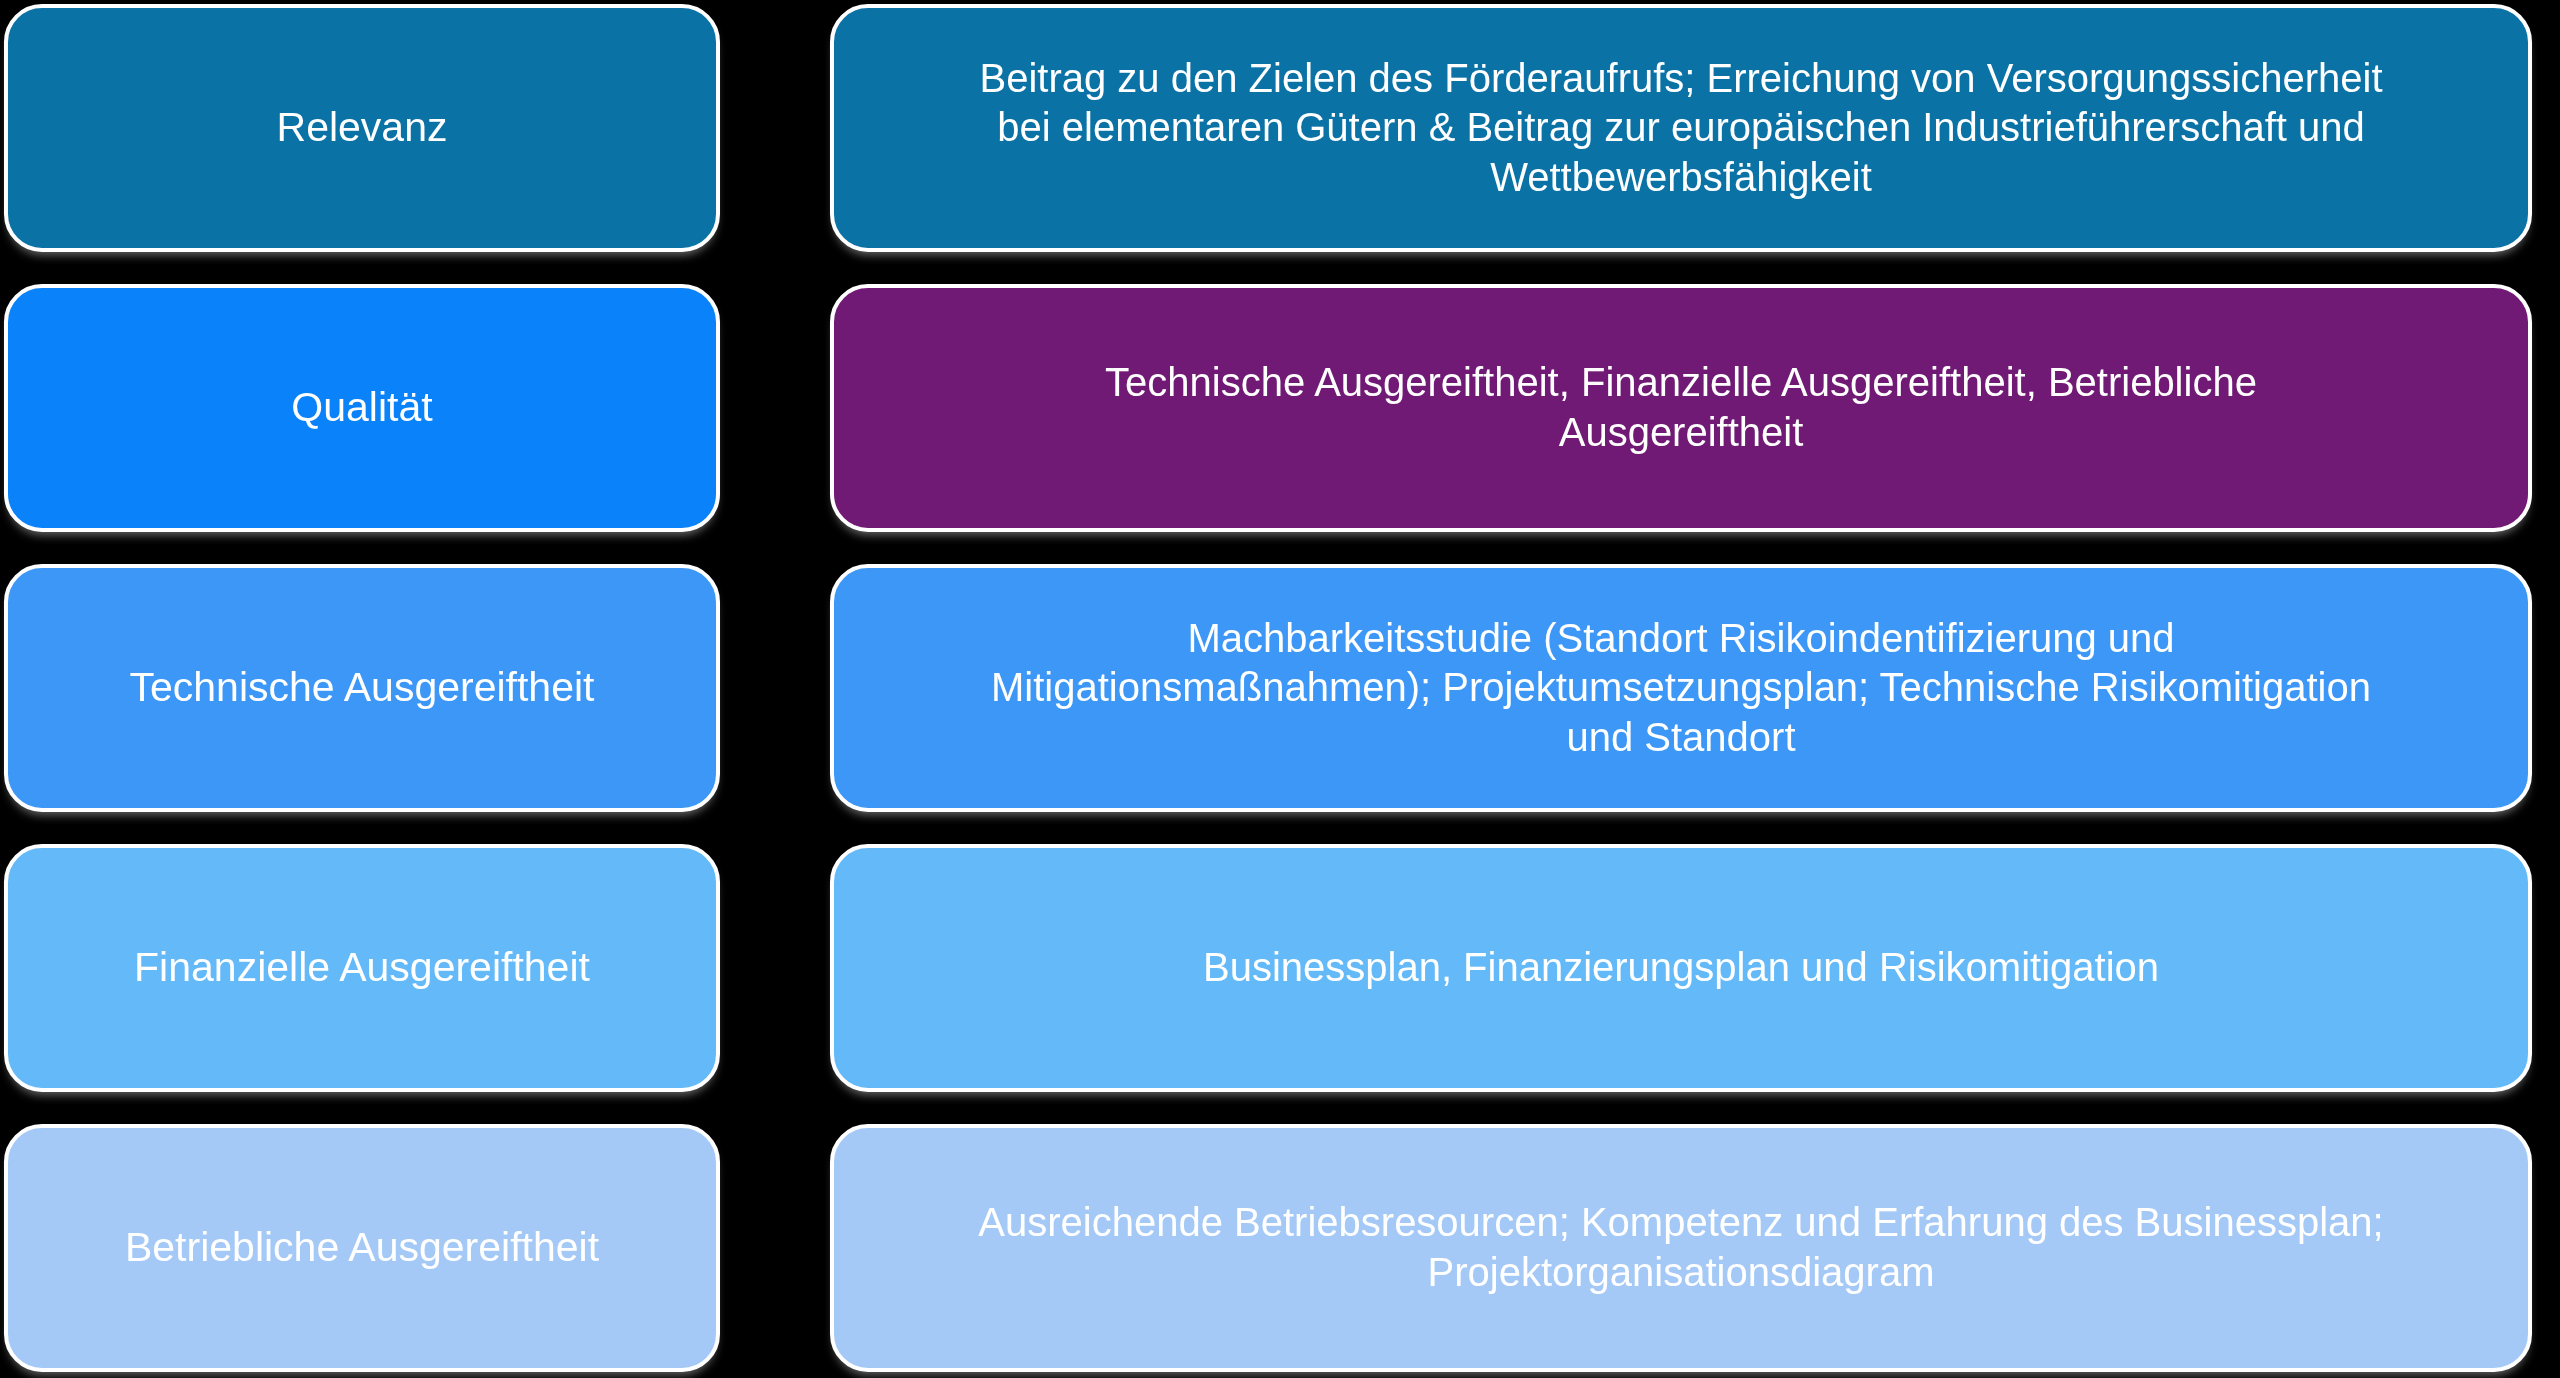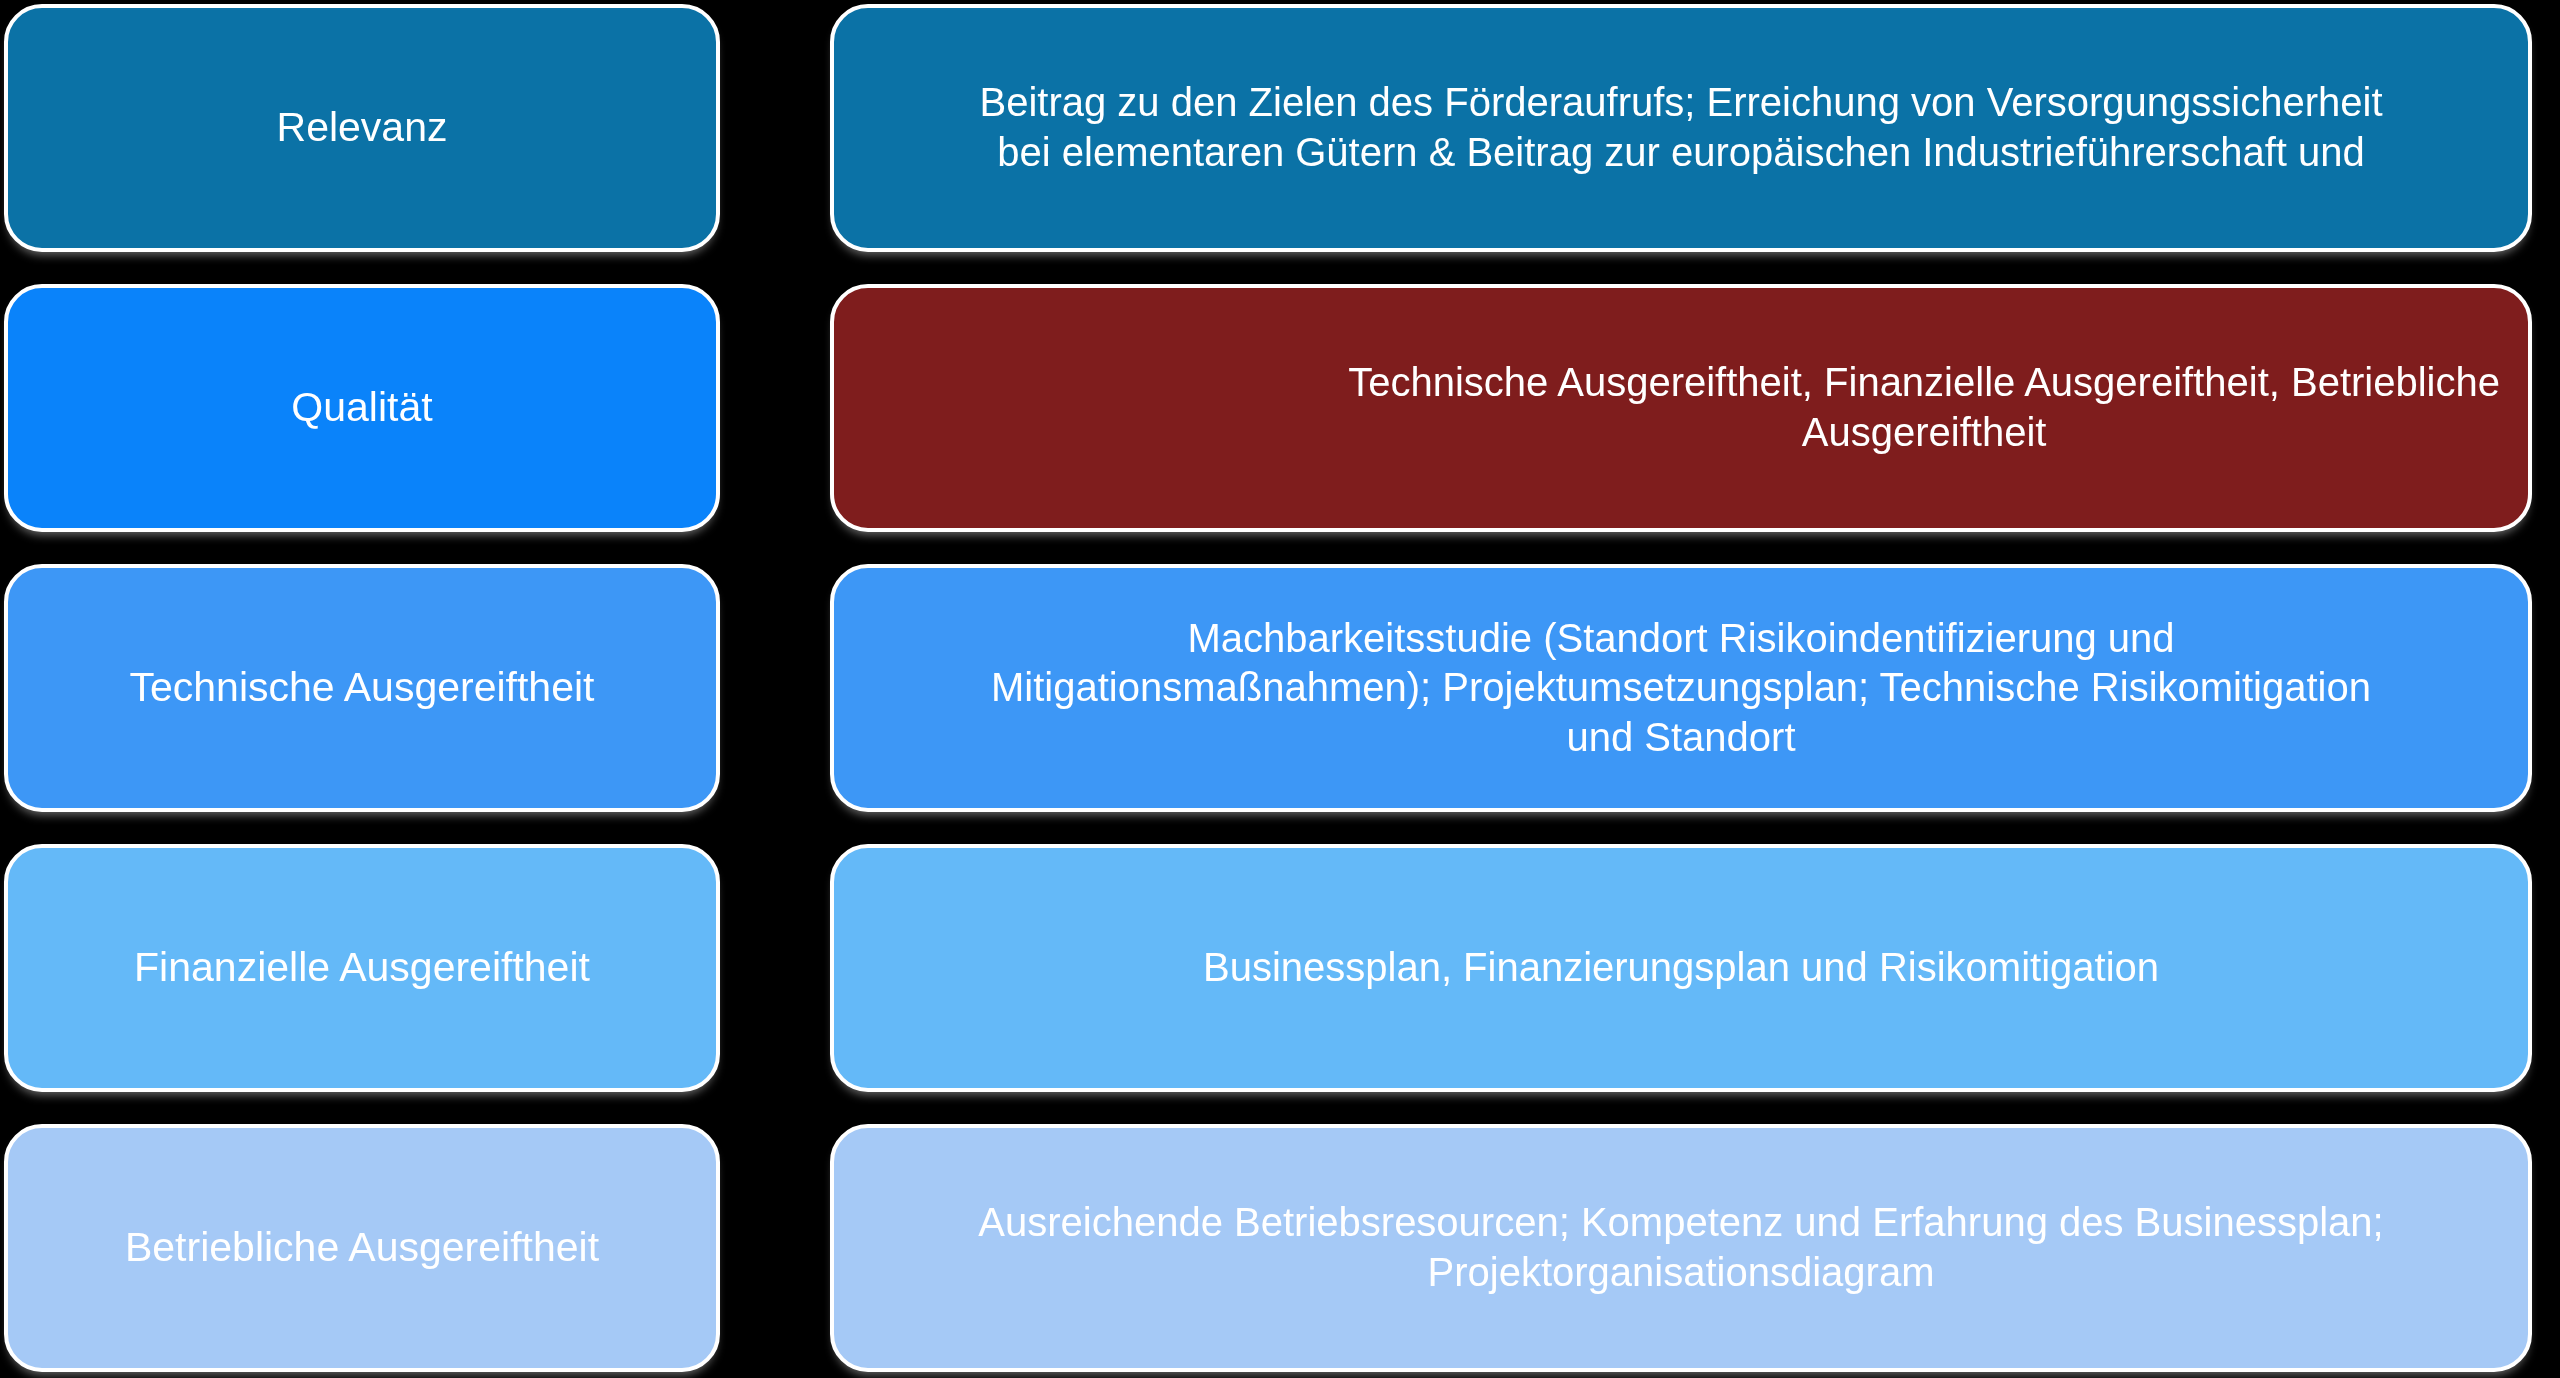--- a/index.html
+++ b/index.html
@@ -55,27 +55,28 @@
 <body>
 
 <div class="diagram" id="diagram">
   <div class="box label-box" style="background: rgb(11, 114, 166);">
     <span class="label-text">Relevanz</span>
   </div>
   <div class="box desc-box" style="background: rgb(11, 114, 166); justify-content: center;">
     <div class="desc-lines">
         <span class="desc-line">Beitrag zu den Zielen des Förderaufrufs; Erreichung von Versorgungssicherheit</span>
         <span class="desc-line">bei elementaren Gütern &amp; Beitrag zur europäischen Industrieführerschaft und</span>
+        <span class="desc-line">Wettbewerbsfähigkeit</span>
       </div>
   </div>
 
   <div class="box label-box" style="background: rgb(10, 131, 250);">
     <span class="label-text">Qualität</span>
   </div>
-  <div class="box desc-box" style="background: #7f1d1d; align-items: flex-end;">
+  <div class="box desc-box" style="background: #701a75;">
     <div class="desc-lines">
         <span class="desc-line">Technische Ausgereiftheit, Finanzielle Ausgereiftheit, Betriebliche</span>
         <span class="desc-line">Ausgereiftheit</span>
       </div>
   </div>
 
   <div class="box label-box" style="background: rgb(61, 151, 246);">
     <span class="label-text">Technische Ausgereiftheit</span>
   </div>
   <div class="box desc-box" style="background: rgb(61, 151, 246);">

